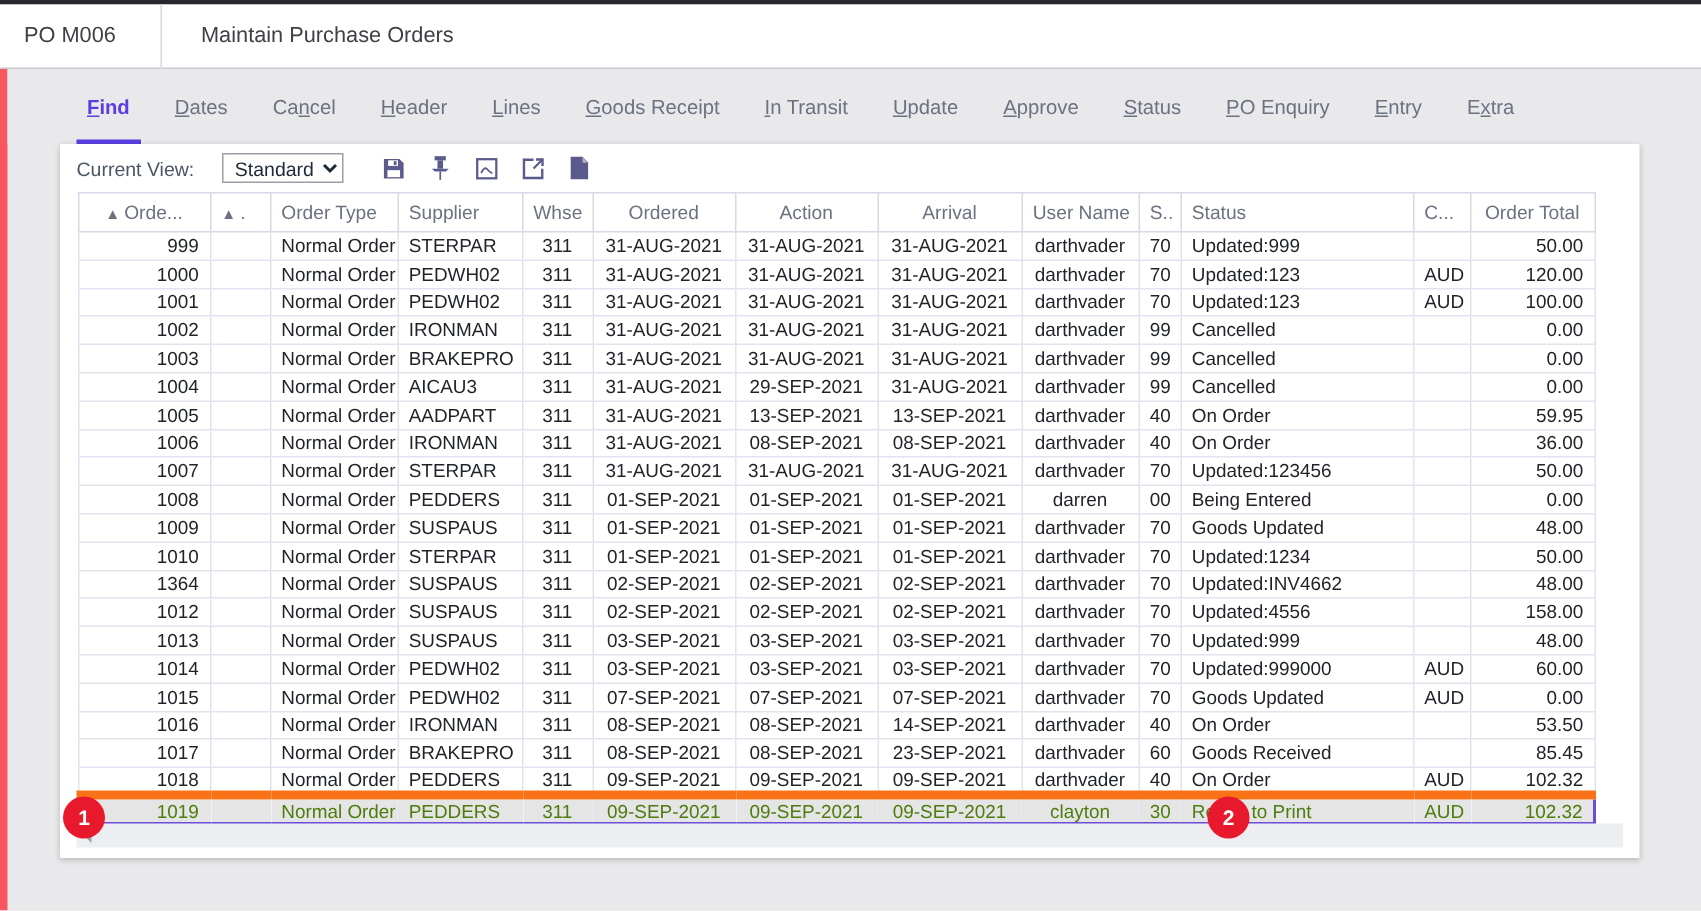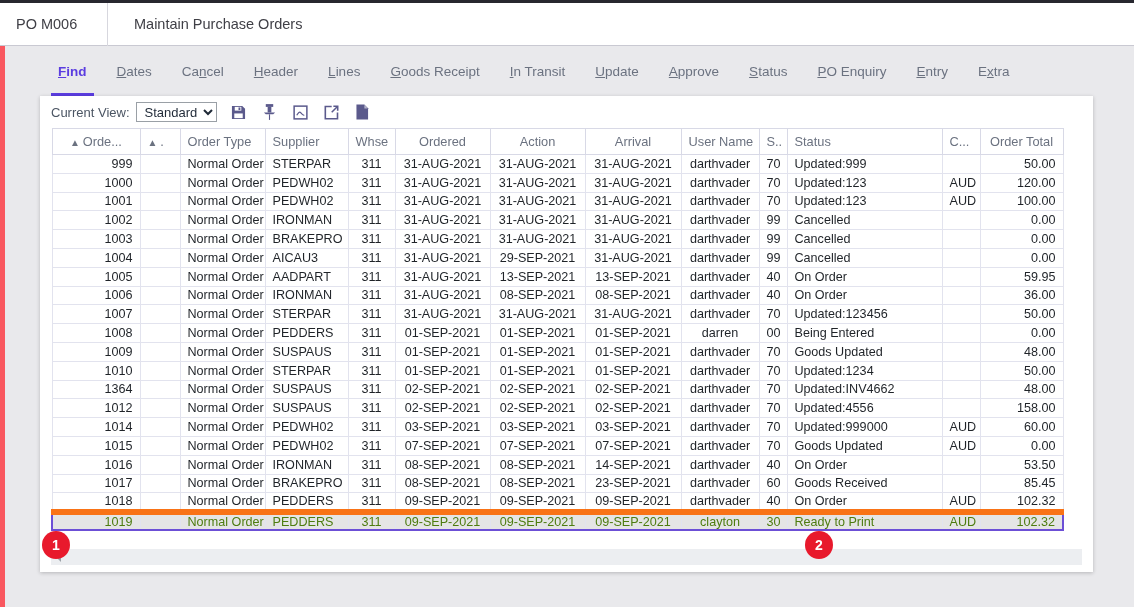--- a/index.html
+++ b/index.html
@@ -91,21 +91,21 @@
     width: 1053px; height: 476px;
     background: #ffffff;
     box-shadow: 0 1px 4px rgba(0,0,0,0.22);
   }
 
   
   .viewbar {
     height: 32px;
     display: flex; align-items: center;
     padding: 0 0 0 11px;
-    gap: 0;
+    gap: 12px;
   }
   .viewbar-label {
     font-size: 13px;
     color: #4b5563;
     margin-right: 6px;
   }
   select.viewselect {
     font-family: "Liberation Sans", sans-serif;
     font-size: 13px;
     color: #1f2937;
@@ -590,20 +590,35 @@
               <td class="ctr">02-SEP-2021</td>
               <td class="ctr">02-SEP-2021</td>
               <td class="ctr">02-SEP-2021</td>
               <td class="ctr">darthvader</td>
               <td class="lft">70</td>
               <td class="lft">Updated:4556</td>
               <td class="lft"></td>
               <td class="num">158.00</td>
             </tr>
             <tr class="">
+              <td class="num">1013</td>
+              <td class="lft"></td>
+              <td class="lft">Normal Order</td>
+              <td class="lft">SUSPAUS</td>
+              <td class="ctr">311</td>
+              <td class="ctr">03-SEP-2021</td>
+              <td class="ctr">03-SEP-2021</td>
+              <td class="ctr">03-SEP-2021</td>
+              <td class="ctr">darthvader</td>
+              <td class="lft">70</td>
+              <td class="lft">Updated:999</td>
+              <td class="lft"></td>
+              <td class="num">48.00</td>
+            </tr>
+            <tr class="">
               <td class="num">1014</td>
               <td class="lft"></td>
               <td class="lft">Normal Order</td>
               <td class="lft">PEDWH02</td>
               <td class="ctr">311</td>
               <td class="ctr">03-SEP-2021</td>
               <td class="ctr">03-SEP-2021</td>
               <td class="ctr">03-SEP-2021</td>
               <td class="ctr">darthvader</td>
               <td class="lft">70</td>

